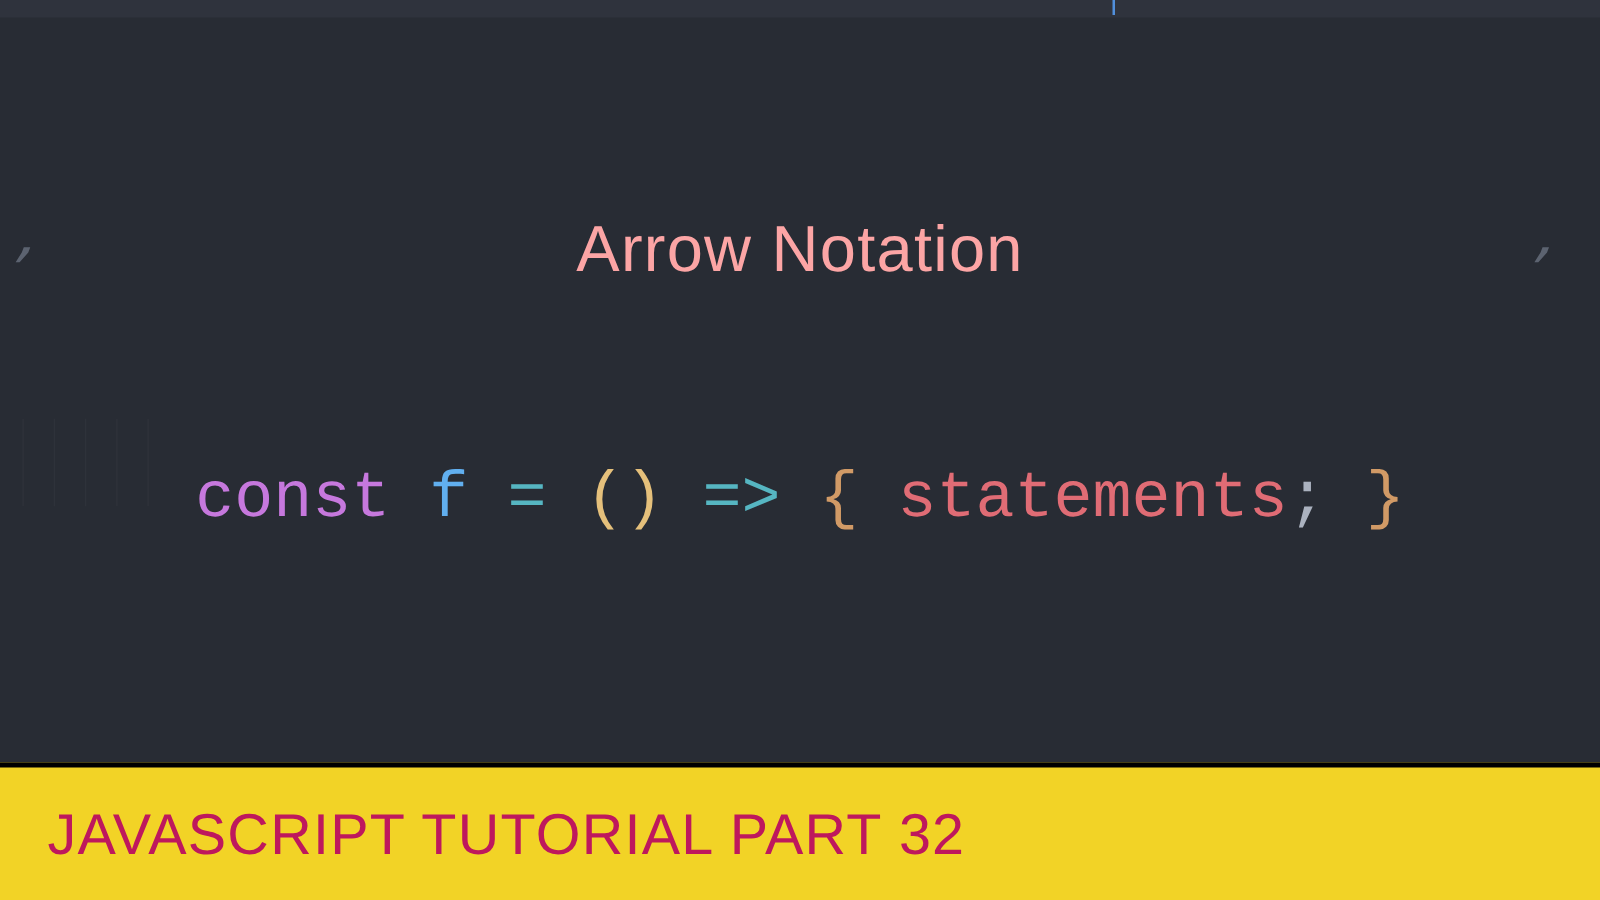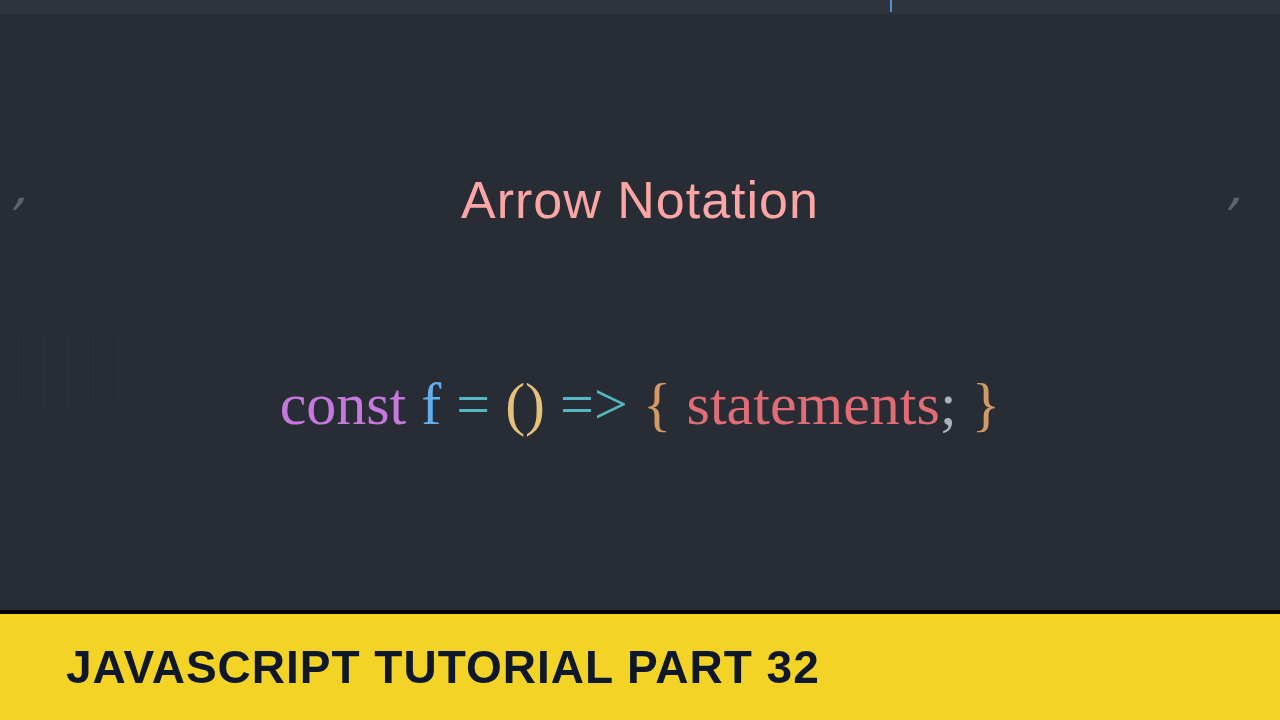--- a/index.html
+++ b/index.html
@@ -31,22 +31,22 @@
     color: #fca5a5;
     font-size: 52px;
     font-weight: 400;
     letter-spacing: 1px;
   }
   .codeline {
     position: absolute;
     top: 370px;
     left: 0; right: 0;
     text-align: center;
-    font-family: Liberation Serif, serif;
-    font-size: 60px;
+    font-family: Liberation Mono, monospace;
+    font-size: 52px;
     font-weight: 400;
     white-space: nowrap;
   }
   .tok-keyword { color: #c678dd; }
   .tok-name    { color: #61afef; }
   .tok-op      { color: #56b6c2; }
   .tok-paren   { color: #e5c07b; font-weight: 500; }
   .tok-brace   { color: #d19a66; font-weight: 500; }
   .tok-stmt    { color: #e06c75; }
   .tok-semi    { color: #abb2bf; }
@@ -54,26 +54,25 @@
     position: absolute;
     left: 0; right: 0; bottom: 0;
     height: 110px;
     background: #f2d326;
     display: flex;
     align-items: center;
     padding-left: 38px;
     border-top: 4px solid #000;
   }
   .banner-text {
-    color: #0f172a;
+    color: #be185d;
     font-family: 'Arial Black', 'Helvetica', sans-serif;
-    font-weight: 700;
+    font-weight: 400;
     font-size: 46px;
     letter-spacing: 1px;
-    margin-left: 28px;
   }
   .quote {
     position: absolute;
     color: #5c6370;
     font-family: 'Consolas','Menlo',monospace;
     font-size: 42px;
     font-style: italic;
     transform: skewX(-10deg);
   }
   .quote-left  { top: 165px; left: 12px; }

